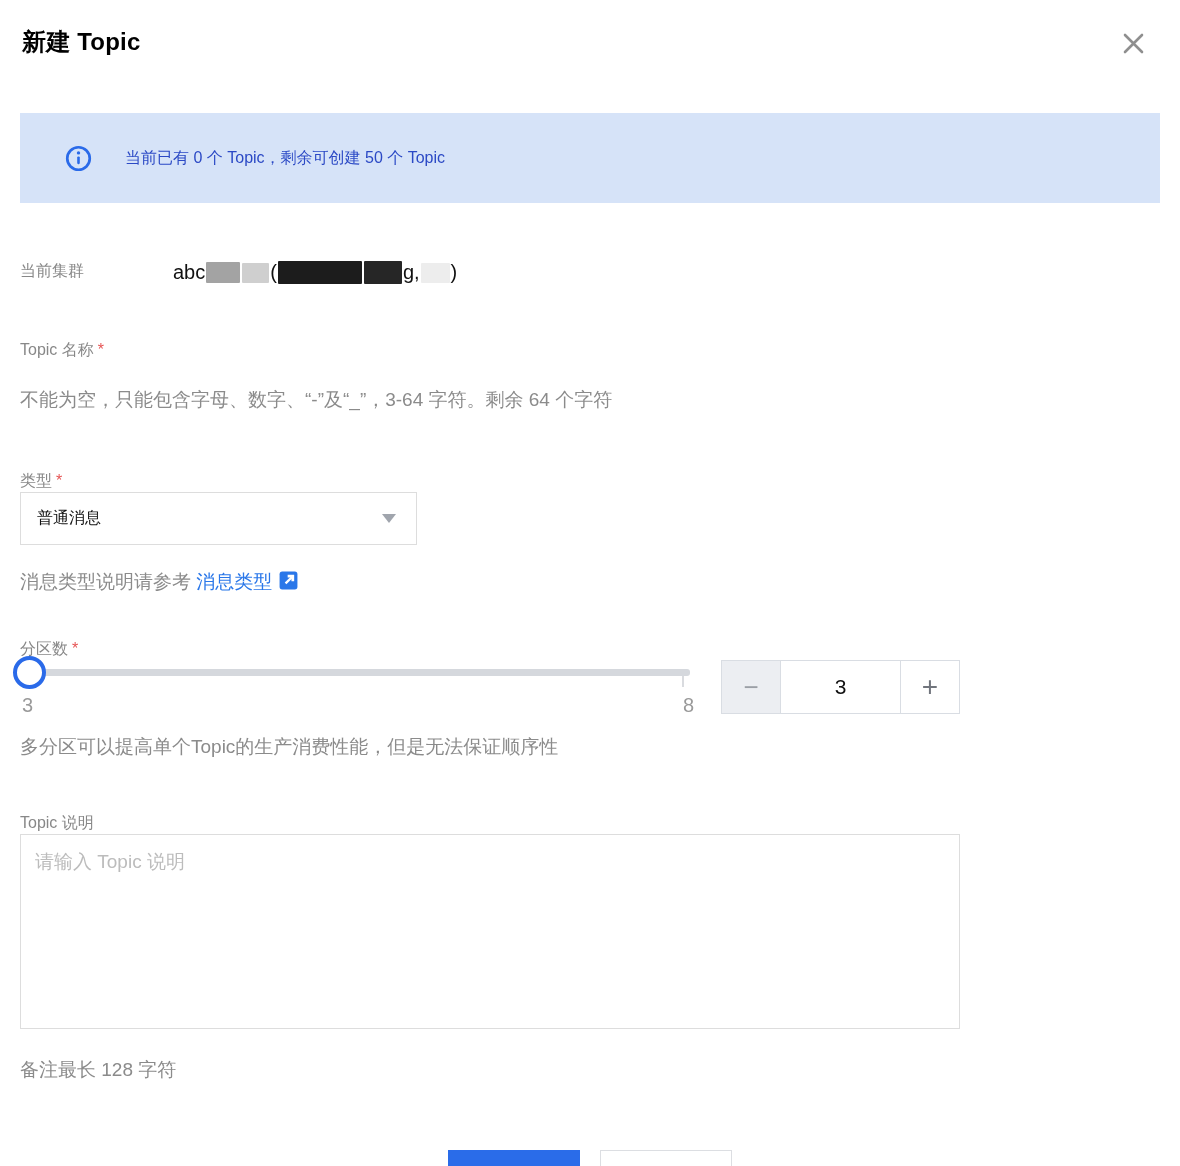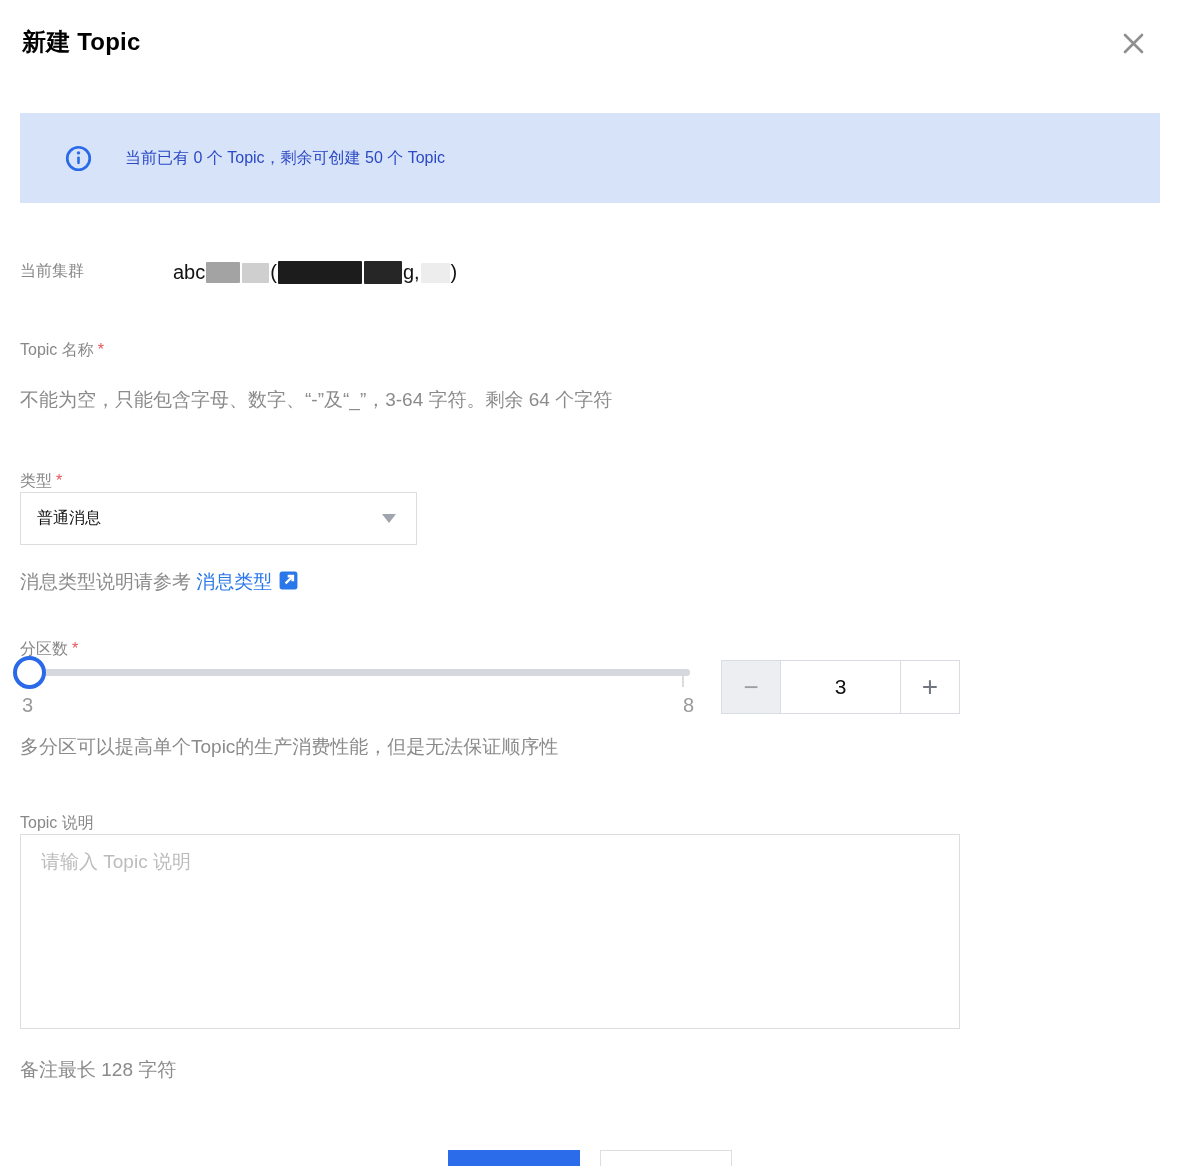--- a/index.html
+++ b/index.html
@@ -84,21 +84,21 @@
                    font-size: 21px; color: #111; background: #fff; }
   .stepper-plus { width: 59px; background: #fff; color: #71757d; font-size: 28px;
                   display: flex; align-items: center; justify-content: center; cursor: pointer;
                   border-left: 1px solid #d9dde3; }
   .row-partitions .hint { margin-top: 17px; }
 
   
   .row-desc { margin-bottom: 0; }
   .desc-textarea {
     width: 940px; height: 195px; border: 1px solid #ddd; resize: none; outline: none;
-    font-size: 19px; padding: 14px 20px; color: #1a1a1a;
+    font-size: 19px; padding: 14px 14px; color: #1a1a1a;
     font-family: "Liberation Sans", "DejaVu Sans", sans-serif;
   }
   .row-desc .hint { margin-top: 24px; }
 
   
   .footer { margin-top: 67px; display: flex; justify-content: center; gap: 20px; }
   .btn { width: 132px; height: 54px; font-size: 20px; display: flex; align-items: center;
          justify-content: center; cursor: pointer; user-select: none;
          font-family: "Liberation Sans", "DejaVu Sans", sans-serif; }
   .btn-primary { background: #2a6ce9; color: #fff; border: 1px solid #2a6ce9; padding-left: 40px; }

